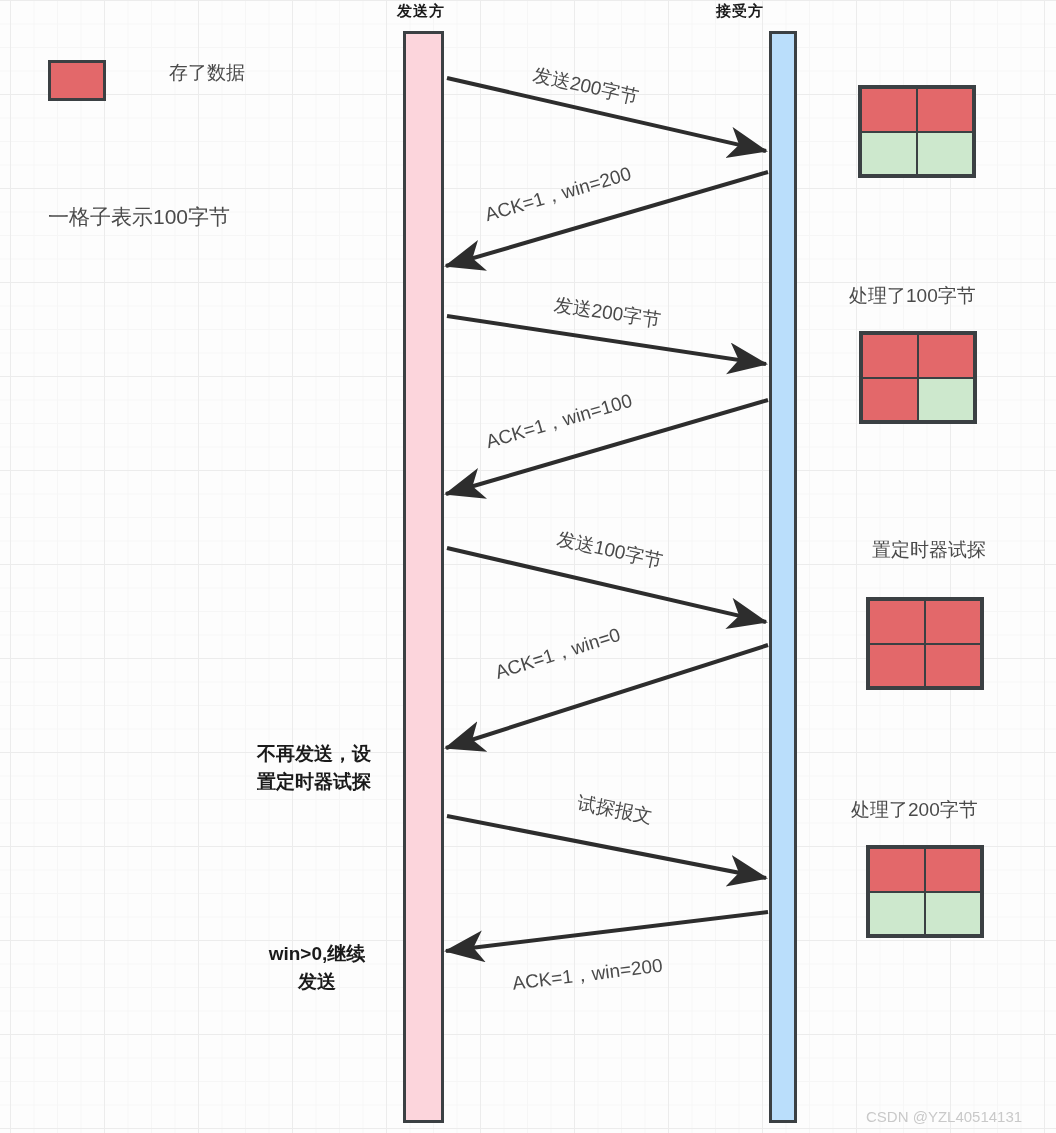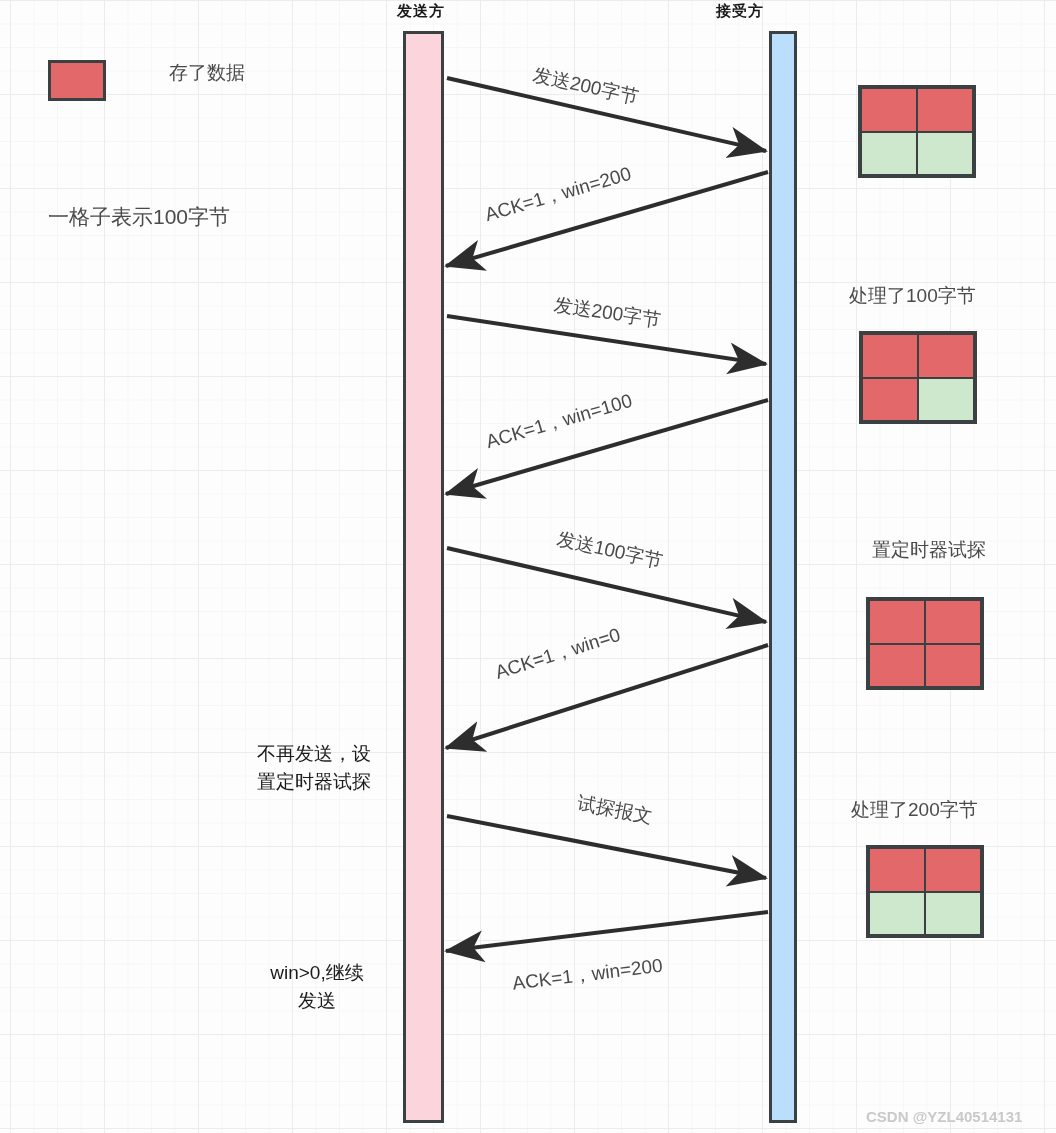--- a/index.html
+++ b/index.html
@@ -87,32 +87,31 @@
   
   .msg-label {
     font-size: 19px;
     color: #4a4a4a;
     white-space: nowrap;
     transform-origin: left top;
   }
   
   .side-note {
     font-size: 19px;
-    font-weight: normal;
+    font-weight: bold;
     color: #1a1a1a;
     text-align: center;
     line-height: 1.45;
     white-space: pre-line;
   }
   
   .watermark {
     font-size: 15px;
     color: #c9c9c9;
     white-space: nowrap;
-    font-weight: bold;
   }
 </style>
 </head>
 <body>
 
 <div id="canvas">
 
   <svg id="svg-layer" viewBox="0 0 1056 1133">
     <defs>
       <marker id="ah" markerWidth="12" markerHeight="12" refX="9.5" refY="4" orient="auto" markerUnits="strokeWidth">
@@ -158,21 +157,21 @@
 
   <div class="abs msg-label" style="left:492px; top:661px; transform:rotate(-17.5deg);">ACK=1，win=0</div>
 
   <div class="abs msg-label" style="left:580px; top:790px; transform:rotate(11deg);">试探报文</div>
 
   <div class="abs msg-label" style="left:511px; top:971px; transform:rotate(-7deg);">ACK=1，win=200</div>
 
   <div class="abs side-note" style="left:240px; top:740px; width:148px;">不再发送，设
 置定时器试探</div>
 
-  <div class="abs side-note" style="left:243px; top:940px; width:148px;margin-top:19px;">win&gt;0,继续
+  <div class="abs side-note" style="left:243px; top:940px; width:148px;">win&gt;0,继续
 发送</div>
 
   <div class="abs buffer" style="left:858px; top:85px;">
     <div class="buffer-cell" style="background:#e3686a;"></div>
     <div class="buffer-cell" style="background:#e3686a;"></div>
     <div class="buffer-cell" style="background:#cde8cd;"></div>
     <div class="buffer-cell" style="background:#cde8cd;"></div>
   </div>
 
   <div class="abs buffer-caption" style="left:849px; top:283px;">处理了100字节</div>

